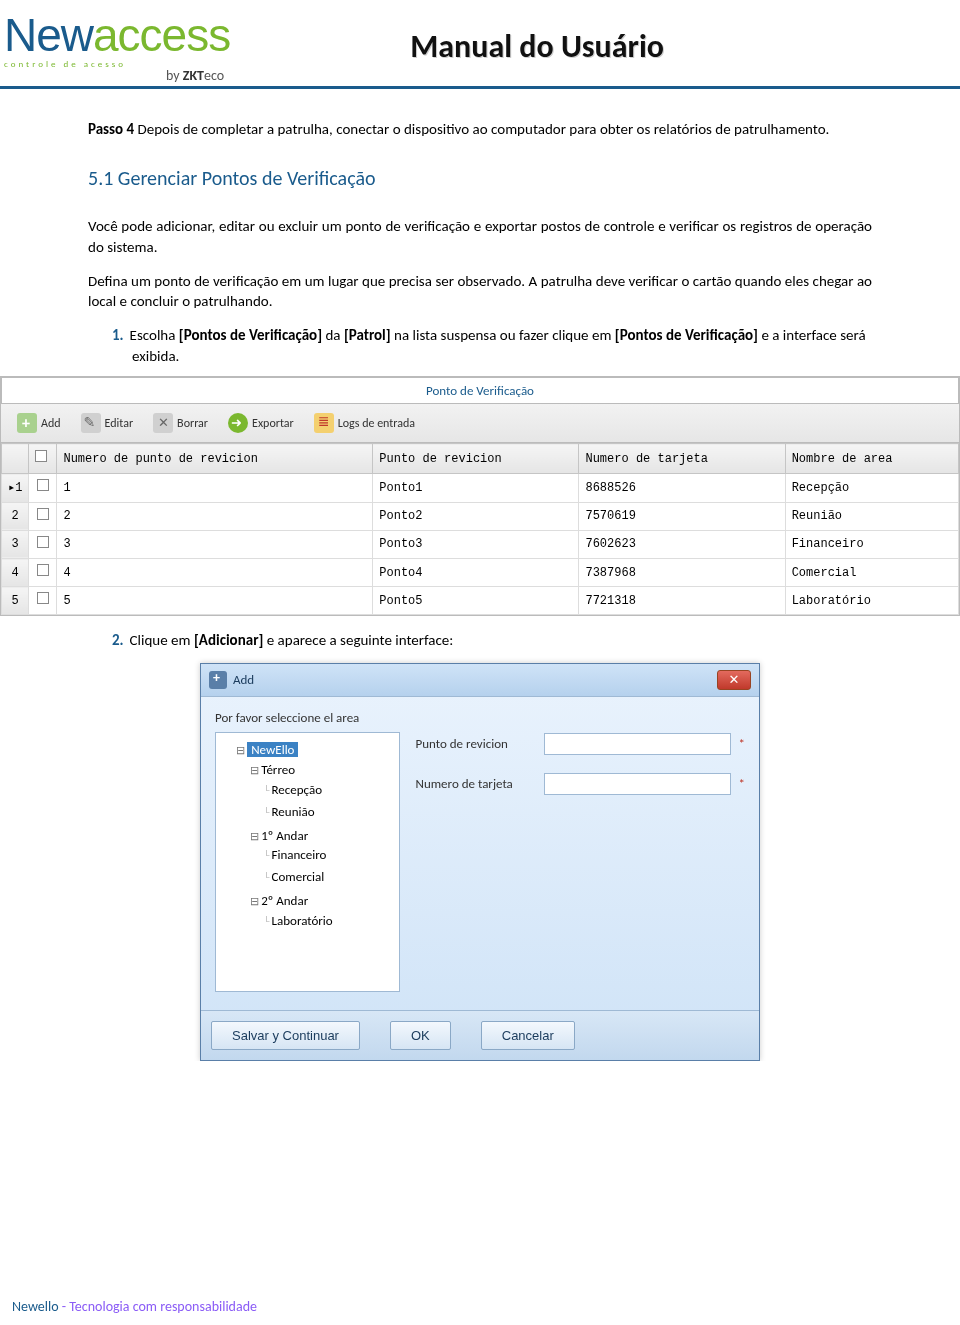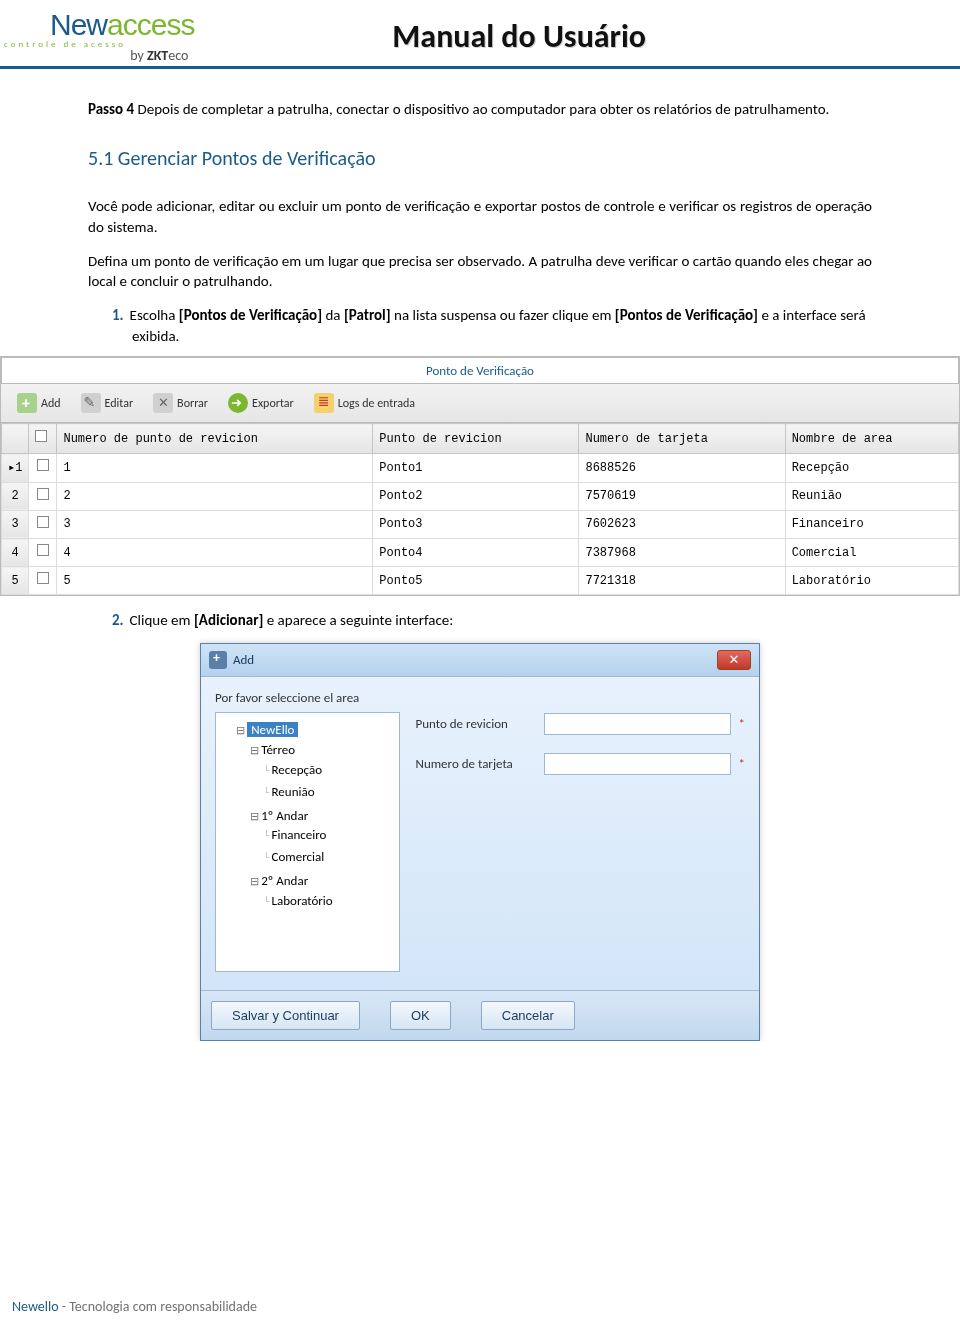--- a/index.html
+++ b/index.html
@@ -1,20 +1,20 @@
 <!DOCTYPE html>
 <html><head>
 <meta charset="utf-8">
 <style>
   * { box-sizing: border-box; margin: 0; padding: 0; }
   body { width: 960px; font-family: Calibri, Arial, sans-serif; color: #000; background: #fff; }
   
   .header { border-bottom: 3px solid #1a5b8c; padding: 8px 0 2px 4px; display:flex; align-items:center; }
   .logo { display:inline-block; }
-  .logo-main { font-family: Arial, sans-serif; font-size: 30px; font-weight: 400; letter-spacing: -1px; margin-left: 46px; }
+  .logo-main { font-family: Arial, sans-serif; font-size: 46px; font-weight: 400; letter-spacing: -1px; }
   .logo-new { color: #1a5b8c; }
   .logo-access { color: #7bb82f; }
   .logo-sub { font-size: 9px; letter-spacing: 3px; color: #7bb82f; margin-top:-4px; }
   .logo-by { font-size: 14px; color:#555; text-align:right; margin-right:6px; margin-top:-2px;}
   .logo-by b { color:#333; font-weight:bold; }
   .title-wrap { flex:1; text-align:center; padding-right:116px;}
   .title { font-size: 32px; font-weight: bold; color: #111; text-shadow: 0 0 1px #fff, 1px 1px 0 #ccc;}
   
   .content { padding: 30px 88px 0 88px; font-size: 15px; line-height: 1.35; }
   .para { margin-bottom: 14px; text-align: justify; }
@@ -69,21 +69,21 @@
   .dlg-right { flex:1; padding-top:24px;}
   .field { display:flex; align-items:center; margin-bottom:18px; gap:8px;}
   .field label { width:120px; color:#333; font-size:13px;}
   .field input { flex:1; border:1px solid #9fb9d4; background:#fff; height:22px; padding:0 4px;}
   .req { color:#c0392b; }
   .dlg-buttons { background: linear-gradient(#d8e7f6,#c2d8ee); padding:10px; display:flex; justify-content:flex-start; gap:30px; border-top:1px solid #9fb9d4;}
   .btn { background: linear-gradient(#f3f8fd,#d6e5f4); border:1px solid #8aa8c6; padding:6px 20px; font-size:13px; color:#1a3b5c; cursor:pointer; border-radius:2px;}
   
   .footer { position: fixed; bottom: 0; left:0; padding: 10px 12px; font-size:14px;}
   .footer .brand { color:#1a5b8c; font-weight:500;}
-  .footer .rest { color:#737373; }
+  .footer .rest { color:#8b5cf6; }
 </style>
 </head>
 <body>
 
 <div class="header">
   <div class="logo">
     <div class="logo-main">
       <span class="logo-new">New</span><span class="logo-access">access</span>
     </div>
     <div class="logo-sub">controle de acesso</div>

